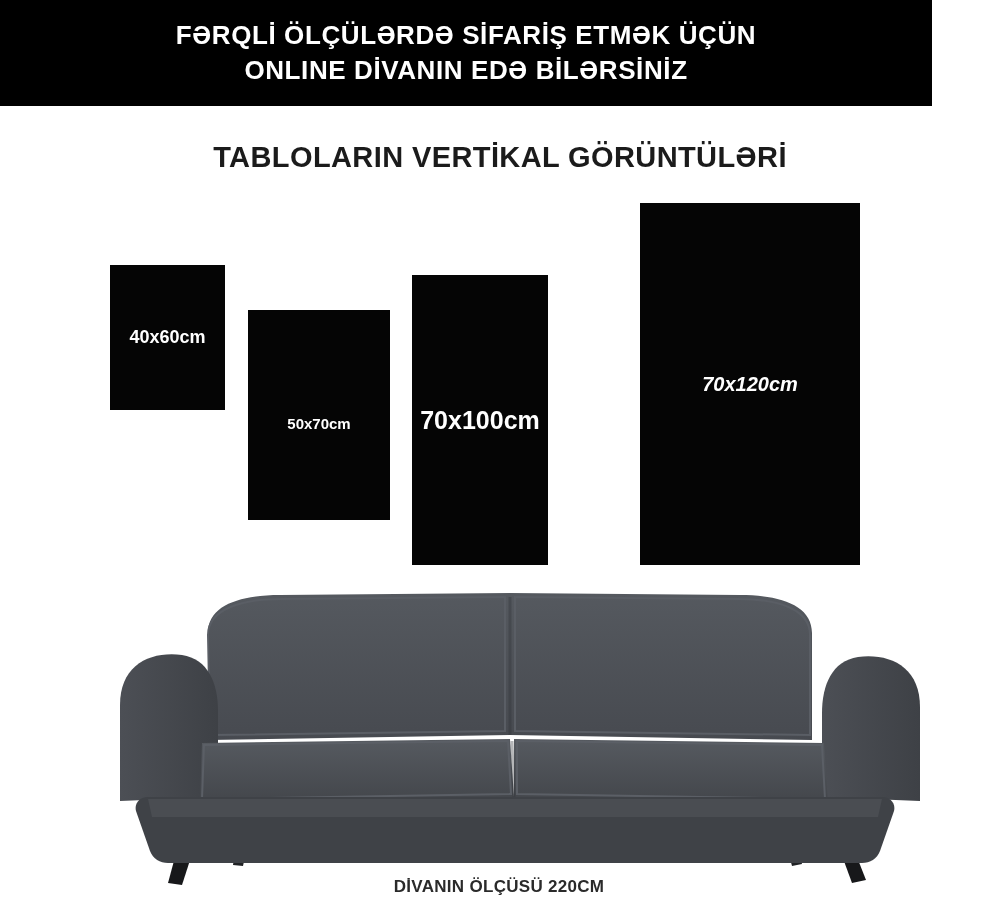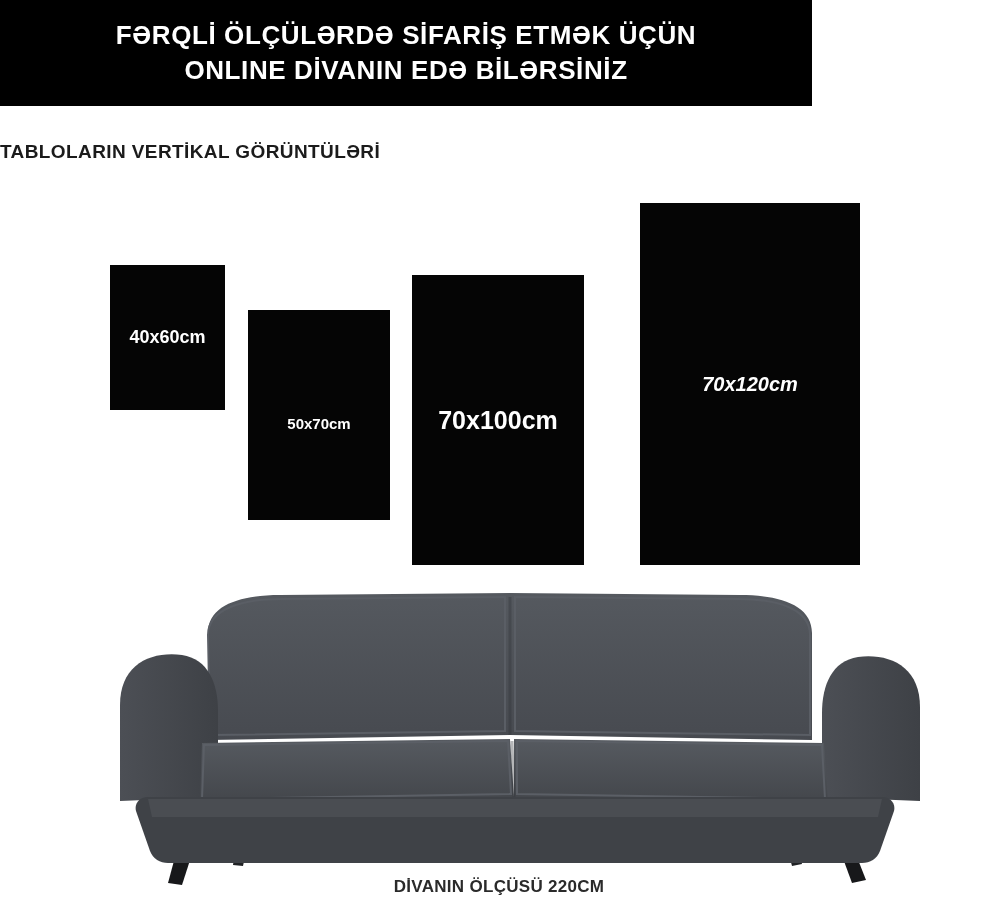--- a/index.html
+++ b/index.html
@@ -17,21 +17,21 @@
     position: relative;
     width: 1000px;
     height: 922px;
     background: #ffffff;
   }
   
   .banner {
     position: absolute;
     left: 0;
     top: 0;
-    width: 812px;
+    width: 932px;
     height: 106px;
     background: #000000;
     display: flex;
     flex-direction: column;
     align-items: center;
     justify-content: center;
     gap: 4px;
   }
   .banner-line {
     color: #ffffff;
@@ -41,21 +41,22 @@
     line-height: 1.18;
     text-align: center;
     white-space: nowrap;
   }
   
   .section-title {
     position: absolute;
     left: 0;
     top: 141px;
     width: 1000px;
-    font-size: 19px;
+    text-align: center;
+    font-size: 29px;
     font-weight: bold;
     color: #1b1b1b;
     letter-spacing: 0.4px;
   }
   
   .frames {
     position: absolute;
     left: 0;
     top: 0;
     width: 1000px;
@@ -118,21 +119,21 @@
 
     <div class="frame f-40x60" style="left:110px; top:265px; width:115px; height:145px;">
       <span class="frame-label">40x60cm</span>
     </div>
 
 
     <div class="frame f-50x70" style="left:248px; top:310px; width:142px; height:210px;">
       <span class="frame-label">50x70cm</span>
     </div>
 
-    <div class="frame f-70x100" style="left:412px; top:275px; width:172px; height:290px;">
+    <div class="frame f-70x100" style="left:412px; top:275px; width:136px; height:290px;">
       <span class="frame-label">70x100cm</span>
     </div>
 
     <div class="frame f-70x120" style="left:640px; top:203px; width:220px; height:362px;font-style:italic;">
       <span class="frame-label">70x120cm</span>
     </div>
 
   </div>
 
   <div class="sofa-wrap">

